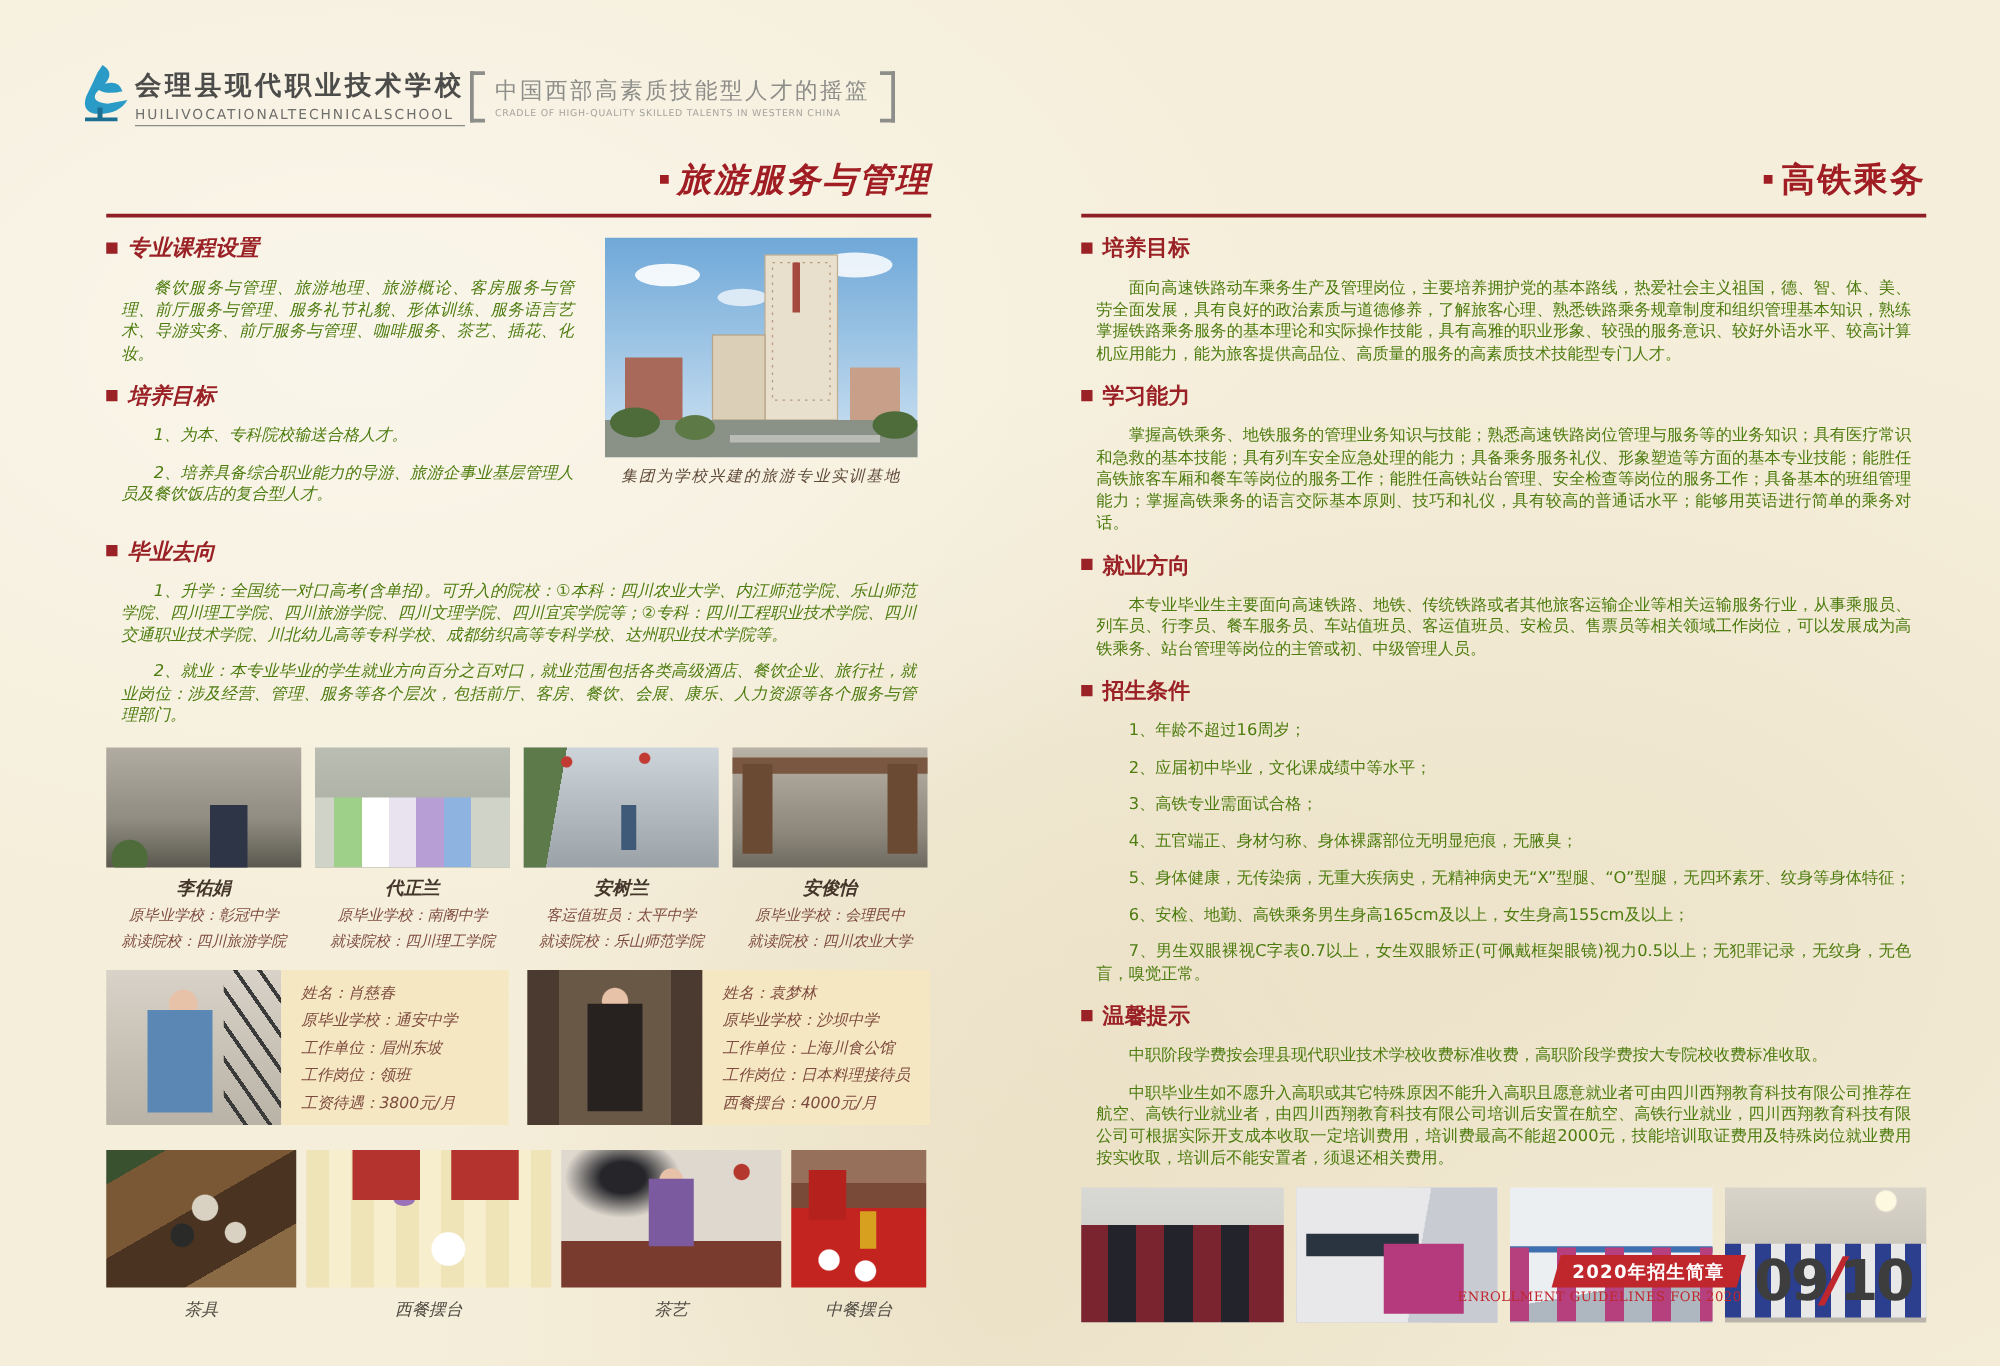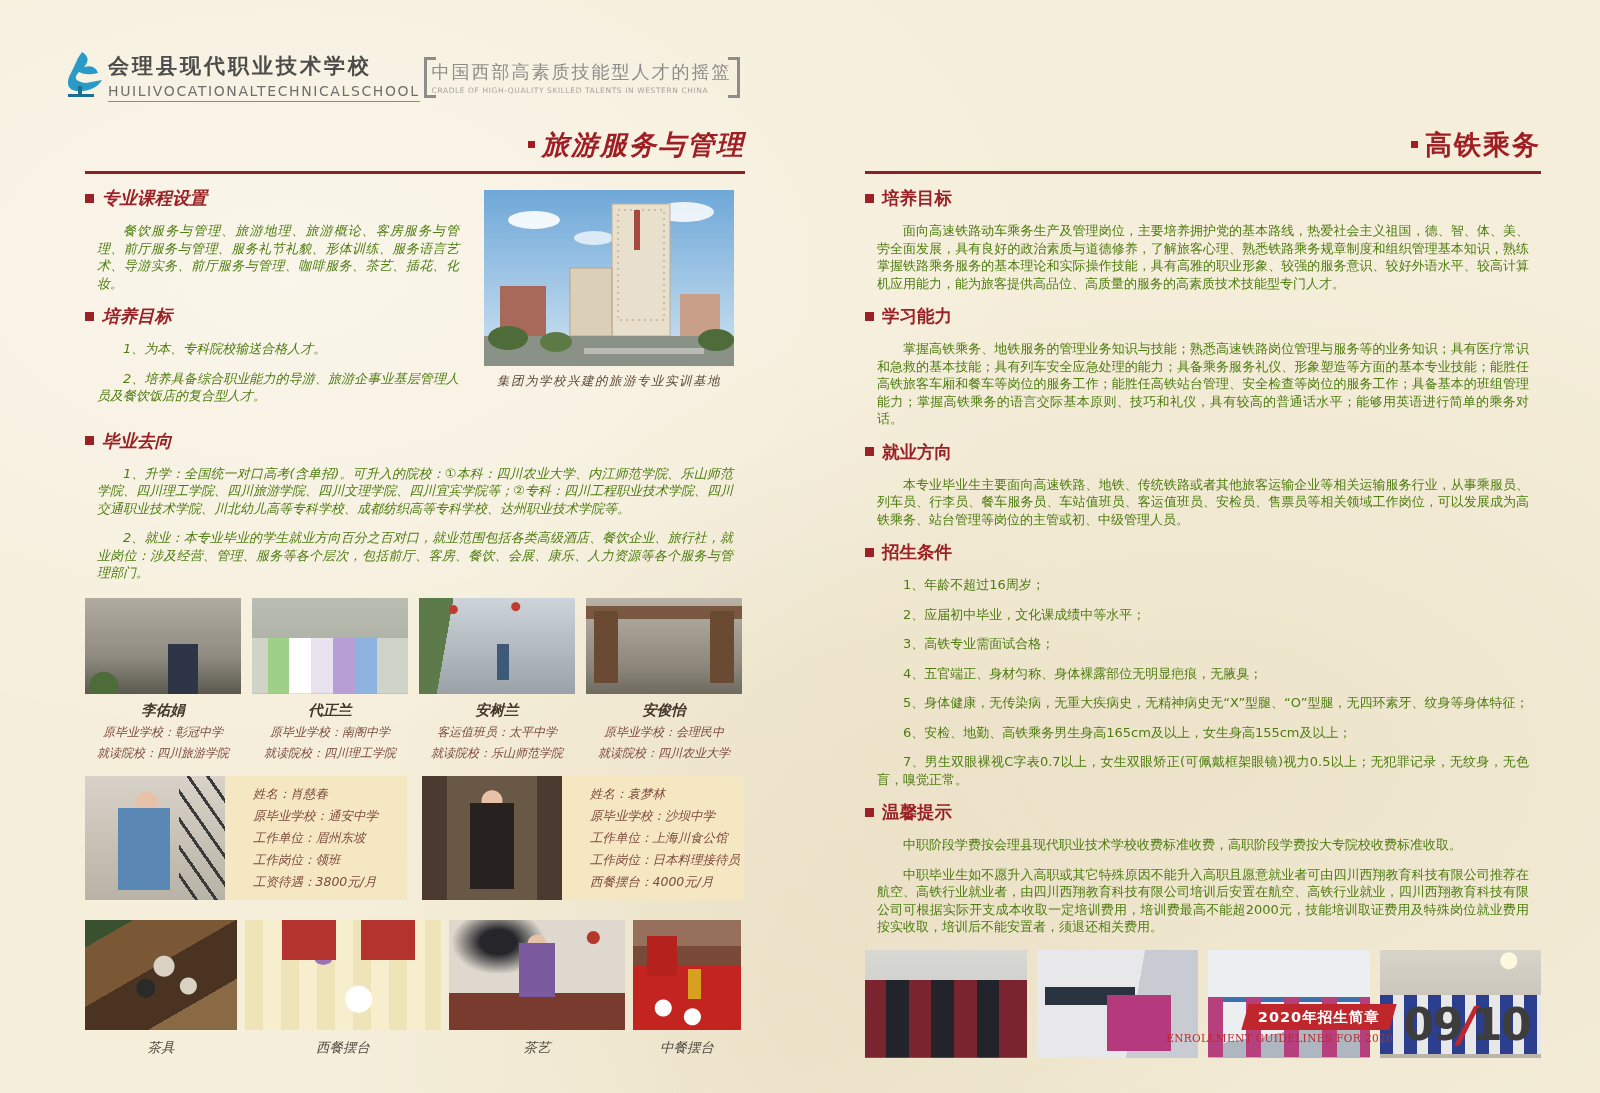--- a/index.html
+++ b/index.html
@@ -12,23 +12,23 @@
       radial-gradient(ellipse at 50% 95%, rgba(210,192,150,.22), rgba(210,192,150,0) 40%),
       #f5eeda;
     color:#7d4b3e;
   }
   
   .header{position:absolute;left:62px;top:50px;display:flex;align-items:center;}
   .logo{width:46px;height:54px;flex:none;}
   .names{display:flex;flex-direction:column;}
   .school-cn{font-family:"DejaVu Serif","Liberation Serif",serif;font-size:21px;font-weight:bold;
     color:#4c4c4a;letter-spacing:3px;}
-  .school-en{font-size:14px;color:#6f6f6d;letter-spacing:1.6px;border-bottom:1px solid #8a8a86;
+  .school-en{font-size:11px;color:#6f6f6d;letter-spacing:1.6px;border-bottom:1px solid #8a8a86;
     padding-bottom:2px;margin-top:3px;}
-  .tagline{position:relative;padding:3px 8px;margin-left:4px;}
+  .tagline{position:relative;padding:3px 20px;margin-left:4px;}
   .tagline::before,.tagline::after{content:"";position:absolute;top:0;bottom:0;width:9px;
     border:3px solid #8d8d89;}
   .tagline::before{left:0;border-right:none;}
   .tagline::after{right:0;border-left:none;}
   .tagline-cn{font-size:18px;color:#8d8d89;letter-spacing:2px;}
   .tagline-en{font-size:7.5px;color:#a5a39d;letter-spacing:.6px;margin-top:2px;}
   
   .col{position:absolute;top:128px;}
   .col-left{left:85px;width:660px;font-style:italic;}
   .col-right{left:865px;width:676px;}
@@ -53,21 +53,21 @@
   .student{width:156px;text-align:center;}
   .ph{background-color:#b8b2a6;}
   .ph-s{height:96px;}
   .s-name{font-size:14.5px;font-weight:bold;color:#44362b;margin-top:7px;}
   .s-line{font-size:12px;color:#7d4b3e;margin-top:4px;}
   
   .profiles{margin-top:14px;display:flex;gap:15px;}
   .profile{width:322px;height:124px;display:flex;}
   .p-ph{width:140px;height:124px;flex:none;}
   .p-info{flex:1;background:#f6e7c3;display:flex;flex-direction:column;justify-content:center;
-    padding-left:28px;}
+    padding-left:16px;}
   .p-info div{font-size:12.5px;line-height:22px;color:#7d4b3e;}
   
   .gal{margin-top:20px;display:flex;gap:8px;}
   .g-item{text-align:center;}
   .g-ph{height:110px;}
   .g-cap{font-size:13.5px;color:#4f4a42;margin-top:9px;}
   .gal-r{margin-top:14px;display:flex;gap:10px;}
   .gal-r .g-ph{flex:1;height:108px;}
   
   .ph-s1{background:

